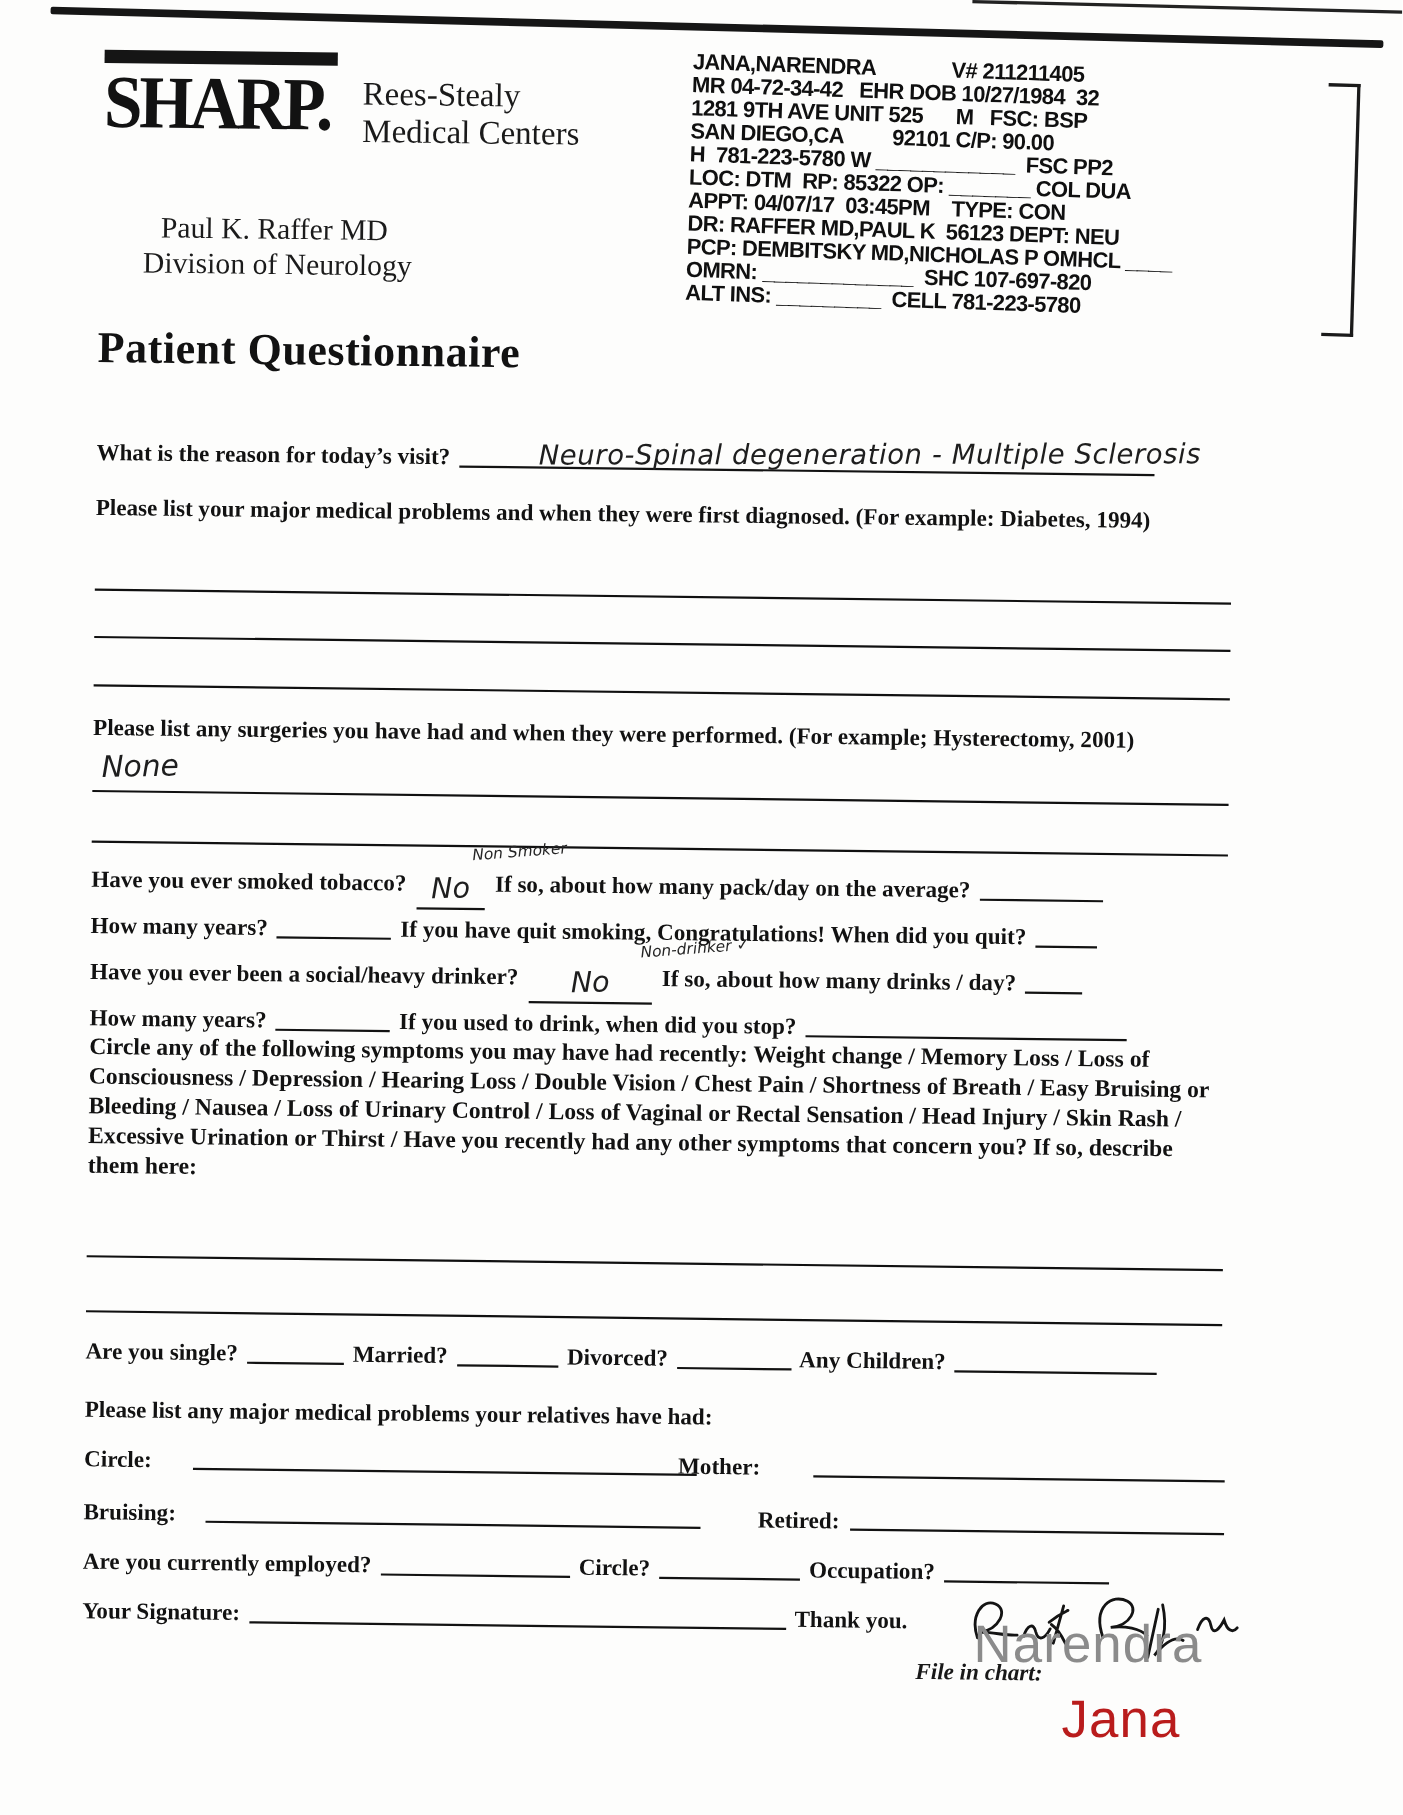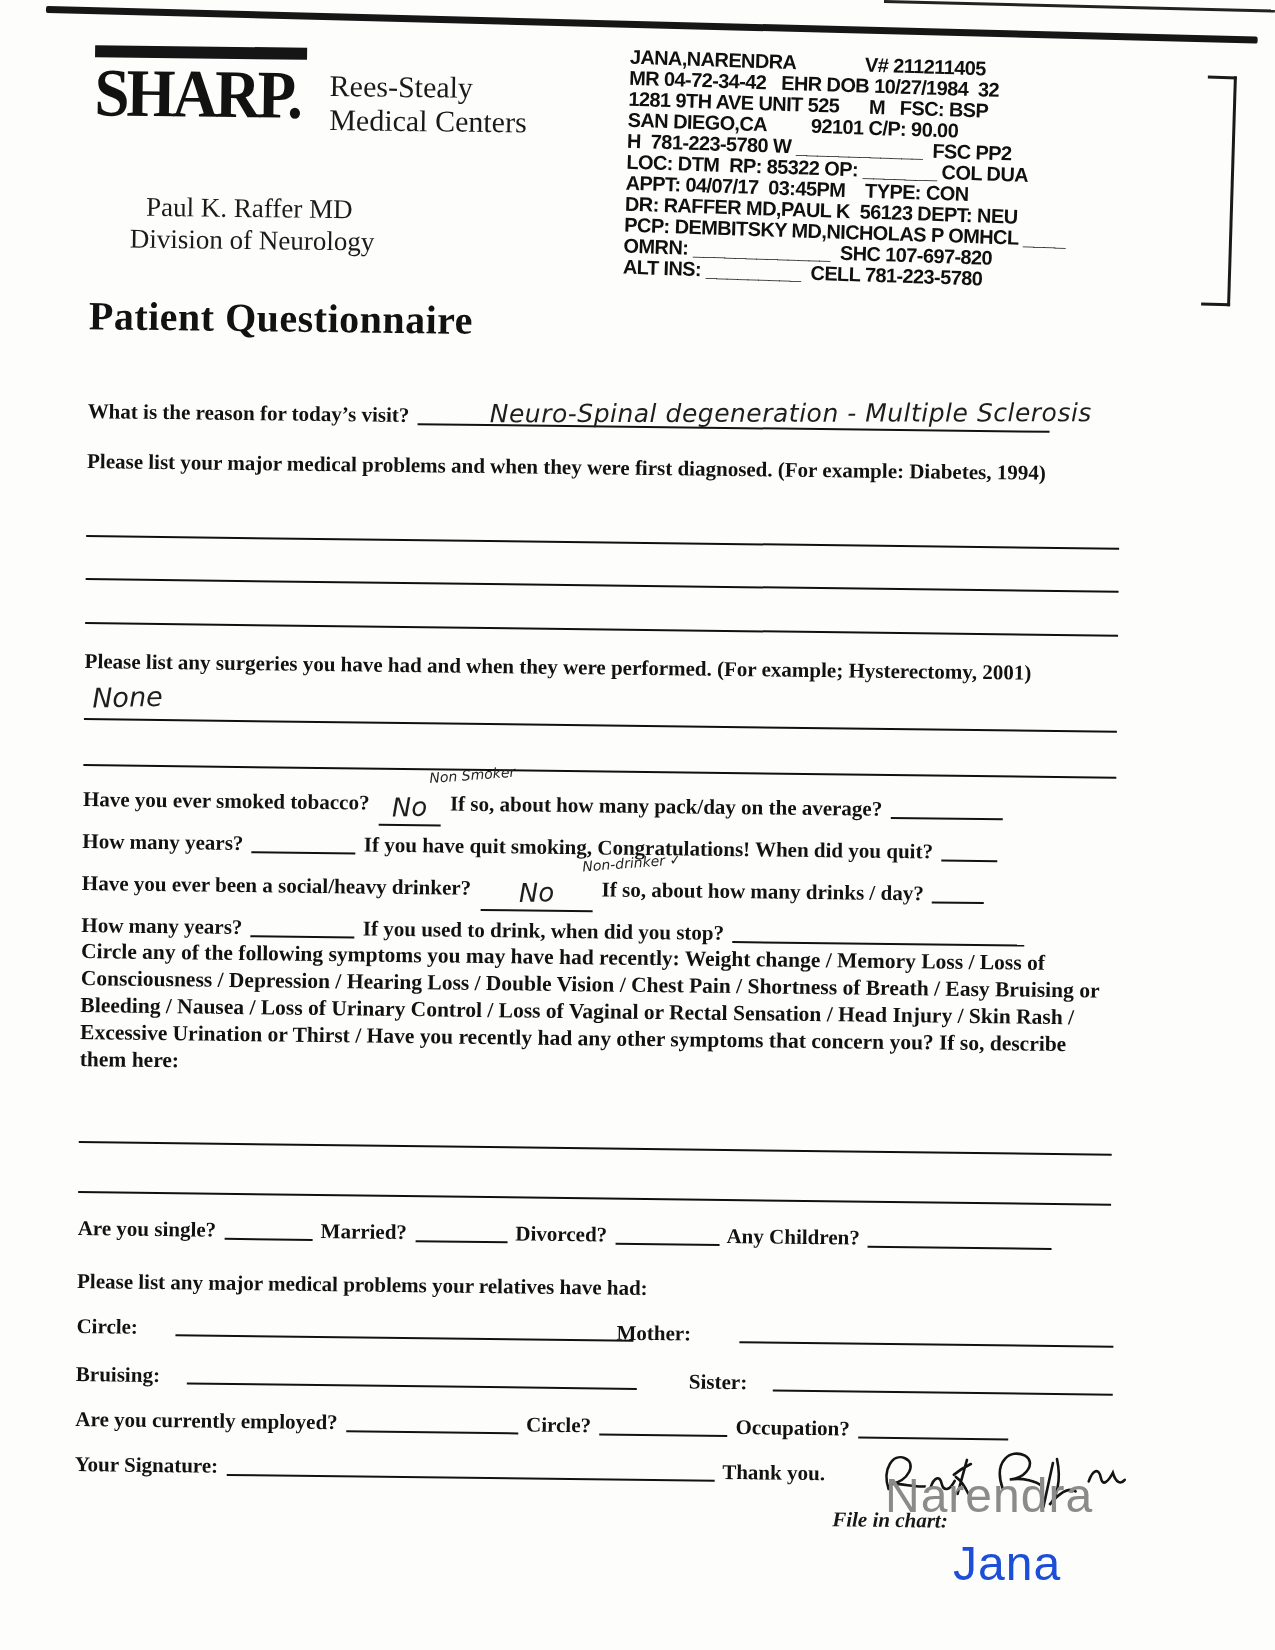--- a/index.html
+++ b/index.html
@@ -169,21 +169,21 @@
       <div class="row" style="top:915px;width:1036px;">
         <span class="abs" style="left:0;">Circle:</span>
         <span class="wline abs" style="left:96px;width:458px;"></span>
         <span class="abs" style="left:540px;">Mother:</span>
         <span class="wline abs" style="left:660px;width:374px;"></span>
       </div>
 
       <div class="row" style="top:963px;width:1036px;">
         <span class="abs" style="left:0;">Bruising:</span>
         <span class="wline abs" style="left:108px;width:450px;"></span>
-        <span class="abs" style="left:613px;">Sister:</span>
+        <span class="abs" style="left:613px;">Retired:</span>
         <span class="wline abs" style="left:694px;width:340px;"></span>
       </div>
 
       <div class="row" style="top:1008px;">
         <span>Are you currently employed?</span>
         <span class="wline" style="width:172px;"></span>
         <span>Circle?</span>
         <span class="wline" style="width:128px;"></span>
         <span>Occupation?</span>
         <span class="wline" style="width:150px;"></span>
@@ -205,15 +205,15 @@
         </svg>
       </div>
 
       <div class="filechart">File in chart:</div>
 
     </div>
 
   </div>
 
   <span class="wm wm1" style="color: rgb(139, 139, 139);">Narendra</span>
-  <span class="wm wm2" style="color: #1d4ed8;">Jana</span>
+  <span class="wm wm2" style="color: #b91c1c; margin-left: 12px;">Jana</span>
 
 </div>
 
 </body></html>

